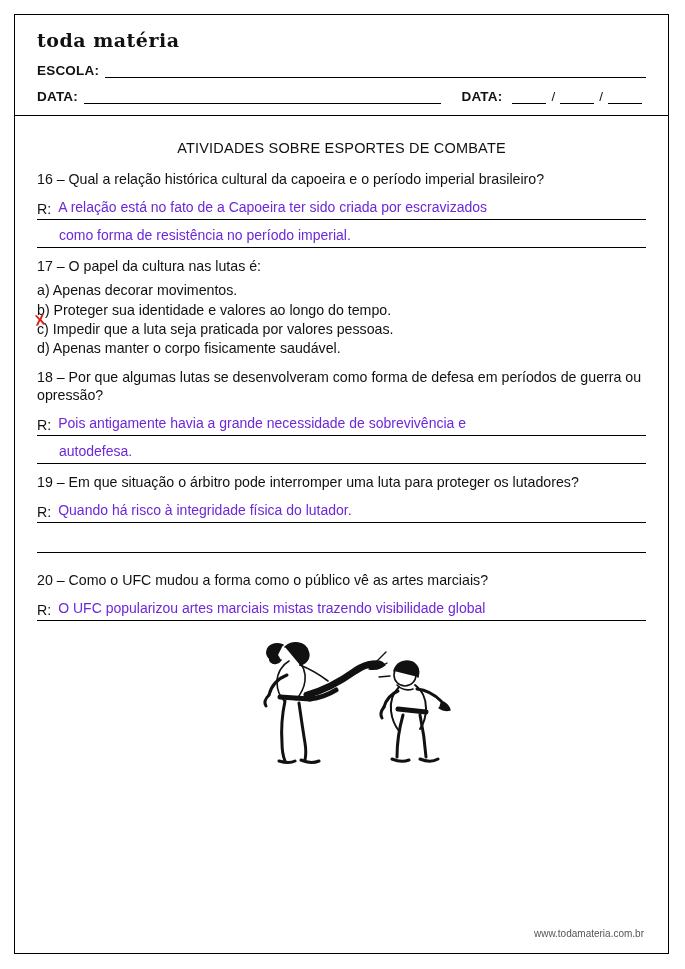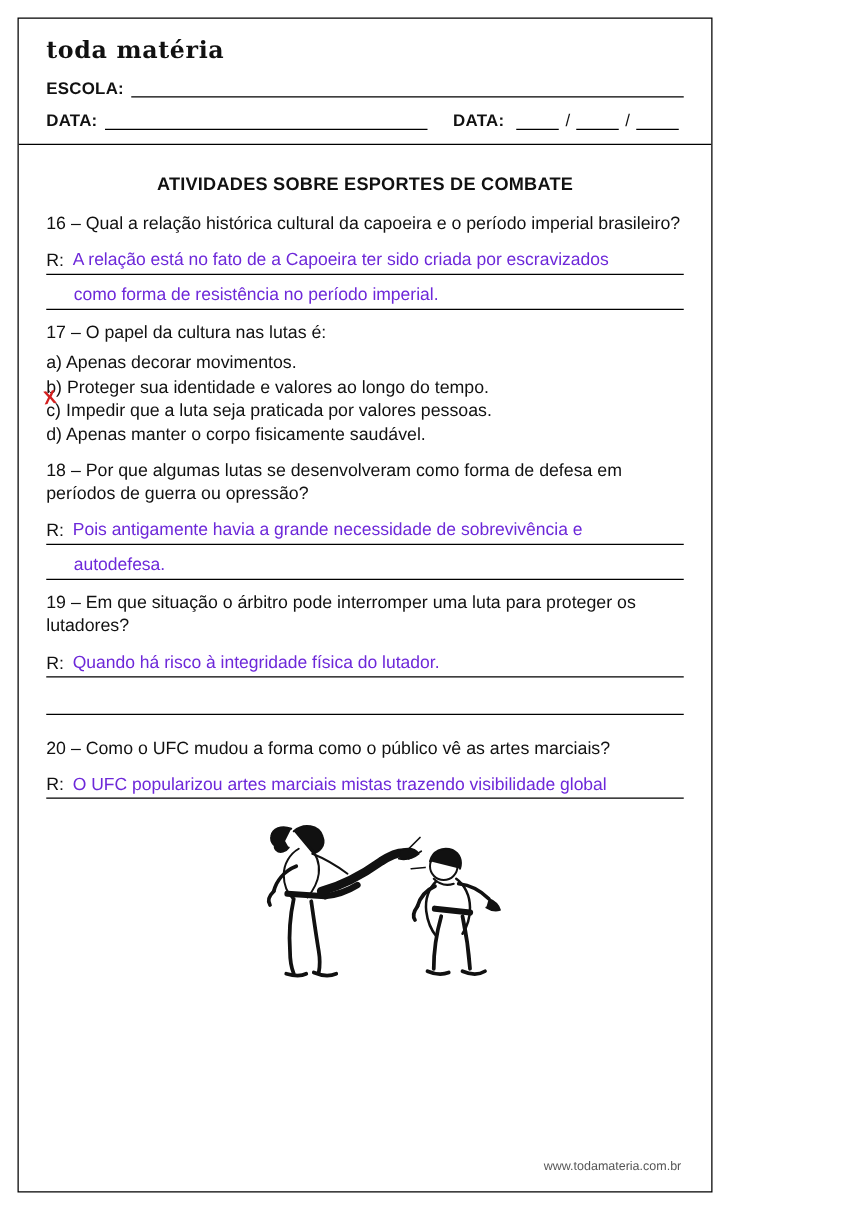--- a/index.html
+++ b/index.html
@@ -12,21 +12,21 @@
     height: 969px;
     font-family: "Liberation Sans", sans-serif;
     color: #111111;
     position: relative;
     overflow: hidden;
   }
   .sheet {
     position: absolute;
     left: 14px;
     top: 14px;
-    width: 556px;
+    width: 655px;
     height: 940px;
     border: 1.5px solid #000000;
     box-sizing: border-box;
     background: #ffffff;
   }
   
   .header {
     padding: 14px 22px 0 22px;
   }
   .brand {
@@ -73,21 +73,21 @@
   .header-sep {
     border-bottom: 1.5px solid #000;
     margin-top: 4px;
   }
   
   .content {
     padding: 14px 22px 0 22px;
   }
   .doc-title {
     text-align: center;
-    font-weight: 700;
+    font-weight: 400;
     font-size: 14.5px;
     letter-spacing: 0.2px;
     margin: 10px 0 14px 0;
   }
   .question {
     font-size: 14.2px;
     line-height: 1.32;
     margin-bottom: 6px;
   }
   .q-block { margin-bottom: 9px; }

